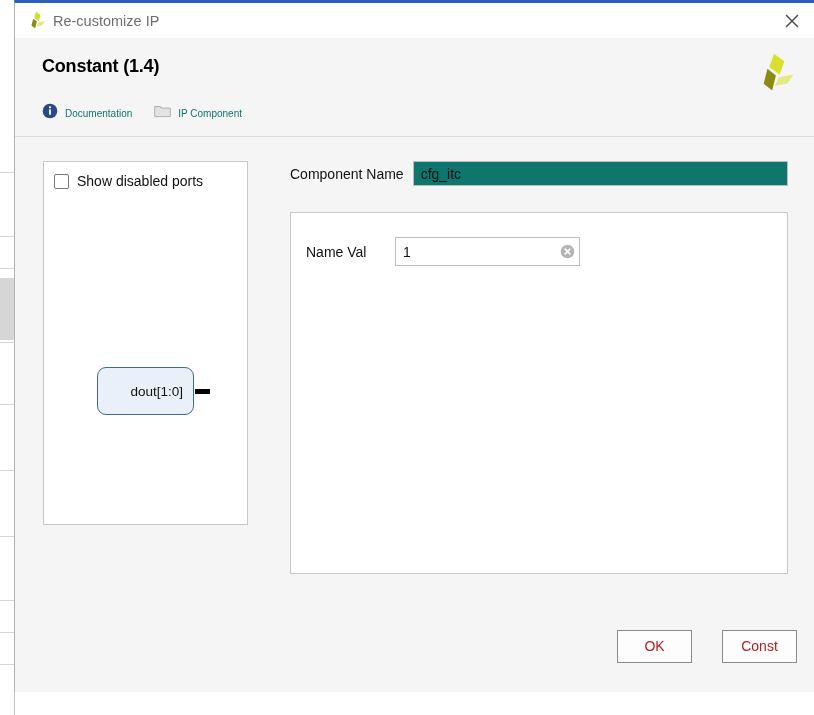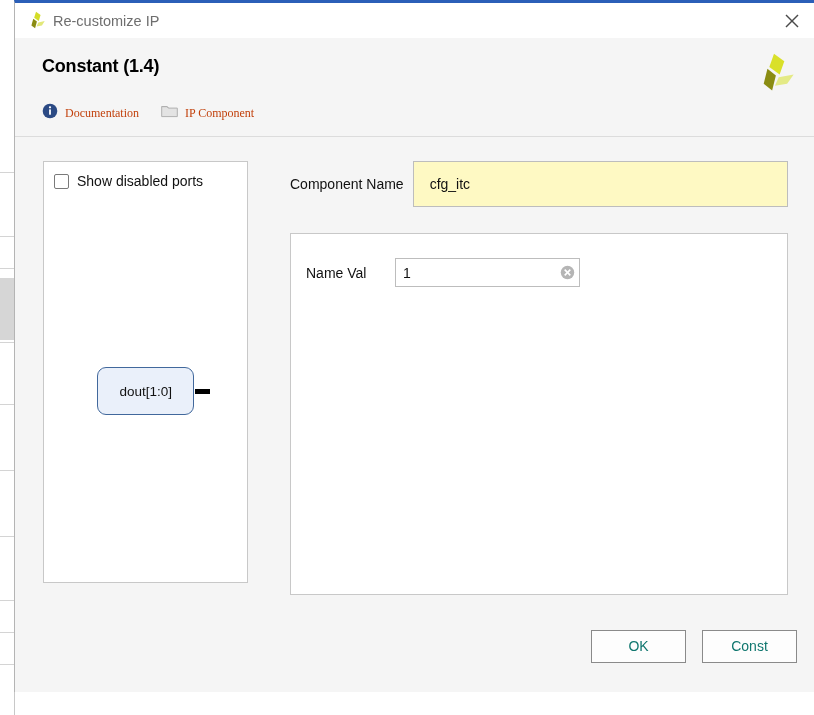--- a/index.html
+++ b/index.html
@@ -192,42 +192,42 @@
     margin-top: 26px;
     padding-bottom: 13px;
   }
   .hlink {
     display: flex;
     align-items: center;
     cursor: pointer;
     margin-right: 22px;
   }
   .hlink-label {
-    font-size: 12px;
-    color: #c2410c;
+    font-size: 10px;
+    color: #0f766e;
     margin-left: 7px;
-    font-family: Liberation Serif, serif;
+    font-family: Liberation Sans, sans-serif;
   }
 
   .body {
     flex: 1;
     display: flex;
     padding: 24px 26px 0 28px;
     box-sizing: border-box;
     background: #f5f5f5;
   }
 
   
   .symbol-panel {
     width: 205px;
     min-width: 205px;
     background: #ffffff;
     border: 1px solid #c8c8c8;
     position: relative;
-    height: 422px;
+    height: 364px;
     box-sizing: border-box;
   }
   .show-ports-row {
     display: flex;
     align-items: center;
     padding: 11px 0 0 10px;
     cursor: pointer;
   }
   .checkbox {
     width: 15px; height: 15px;
@@ -252,21 +252,21 @@
   .ip-block {
     width: 97px;
     height: 48px;
     border: 1px solid #41689c;
     border-radius: 9px;
     background: #eaf0fa;
     display: flex;
     align-items: center;
     justify-content: flex-end;
     box-sizing: border-box;
-    padding-right: 21px;
+    padding-right: 10px;
   }
   .ip-port-label {
     font-size: 13.5px;
     color: #111111;
     font-family: "Liberation Sans", sans-serif;
   }
   .ip-port-stub {
     width: 15px;
     height: 5px;
     background: #000000;
@@ -285,27 +285,27 @@
     margin-bottom: 26px;
   }
   .comp-label {
     font-size: 14px;
     color: #111111;
     margin-right: 9px;
     white-space: nowrap;
   }
   .comp-input {
     flex: 1;
-    height: 46px;
-    background: #fef9c3;
+    height: 25px;
+    background: #0f766e;
     border: 1px solid #bdbdbd;
     box-sizing: border-box;
     display: flex;
     align-items: center;
-    padding-left: 16px;
+    padding-left: 7px;
     font-size: 14px;
     color: #111111;
     max-width: 375px;
   }
 
   .param-box {
     border: 1px solid #c8c8c8;
     background: #ffffff;
     height: 362px;
     box-sizing: border-box;
@@ -356,32 +356,32 @@
     height: 92px;
     min-height: 92px;
     display: flex;
     align-items: center;
     justify-content: flex-end;
     padding-right: 17px;
     box-sizing: border-box;
     background: #f5f5f5;
   }
   .btn {
-    width: 95px;
+    width: 75px;
     height: 33px;
     background: #fdfdfd;
     border: 1px solid #8a8a8a;
     box-sizing: border-box;
     font-size: 14px;
-    color: #0f766e;
+    color: #b91c1c;
     display: flex;
     align-items: center;
     justify-content: center;
     cursor: pointer;
-    margin-left: 16px;
+    margin-left: 30px;
     font-family: "Liberation Sans", sans-serif;
   }
 </style>
 </head>
 <body>
 
 <div class="bg-root">
 
   <div class="bg-left-panel">
 

